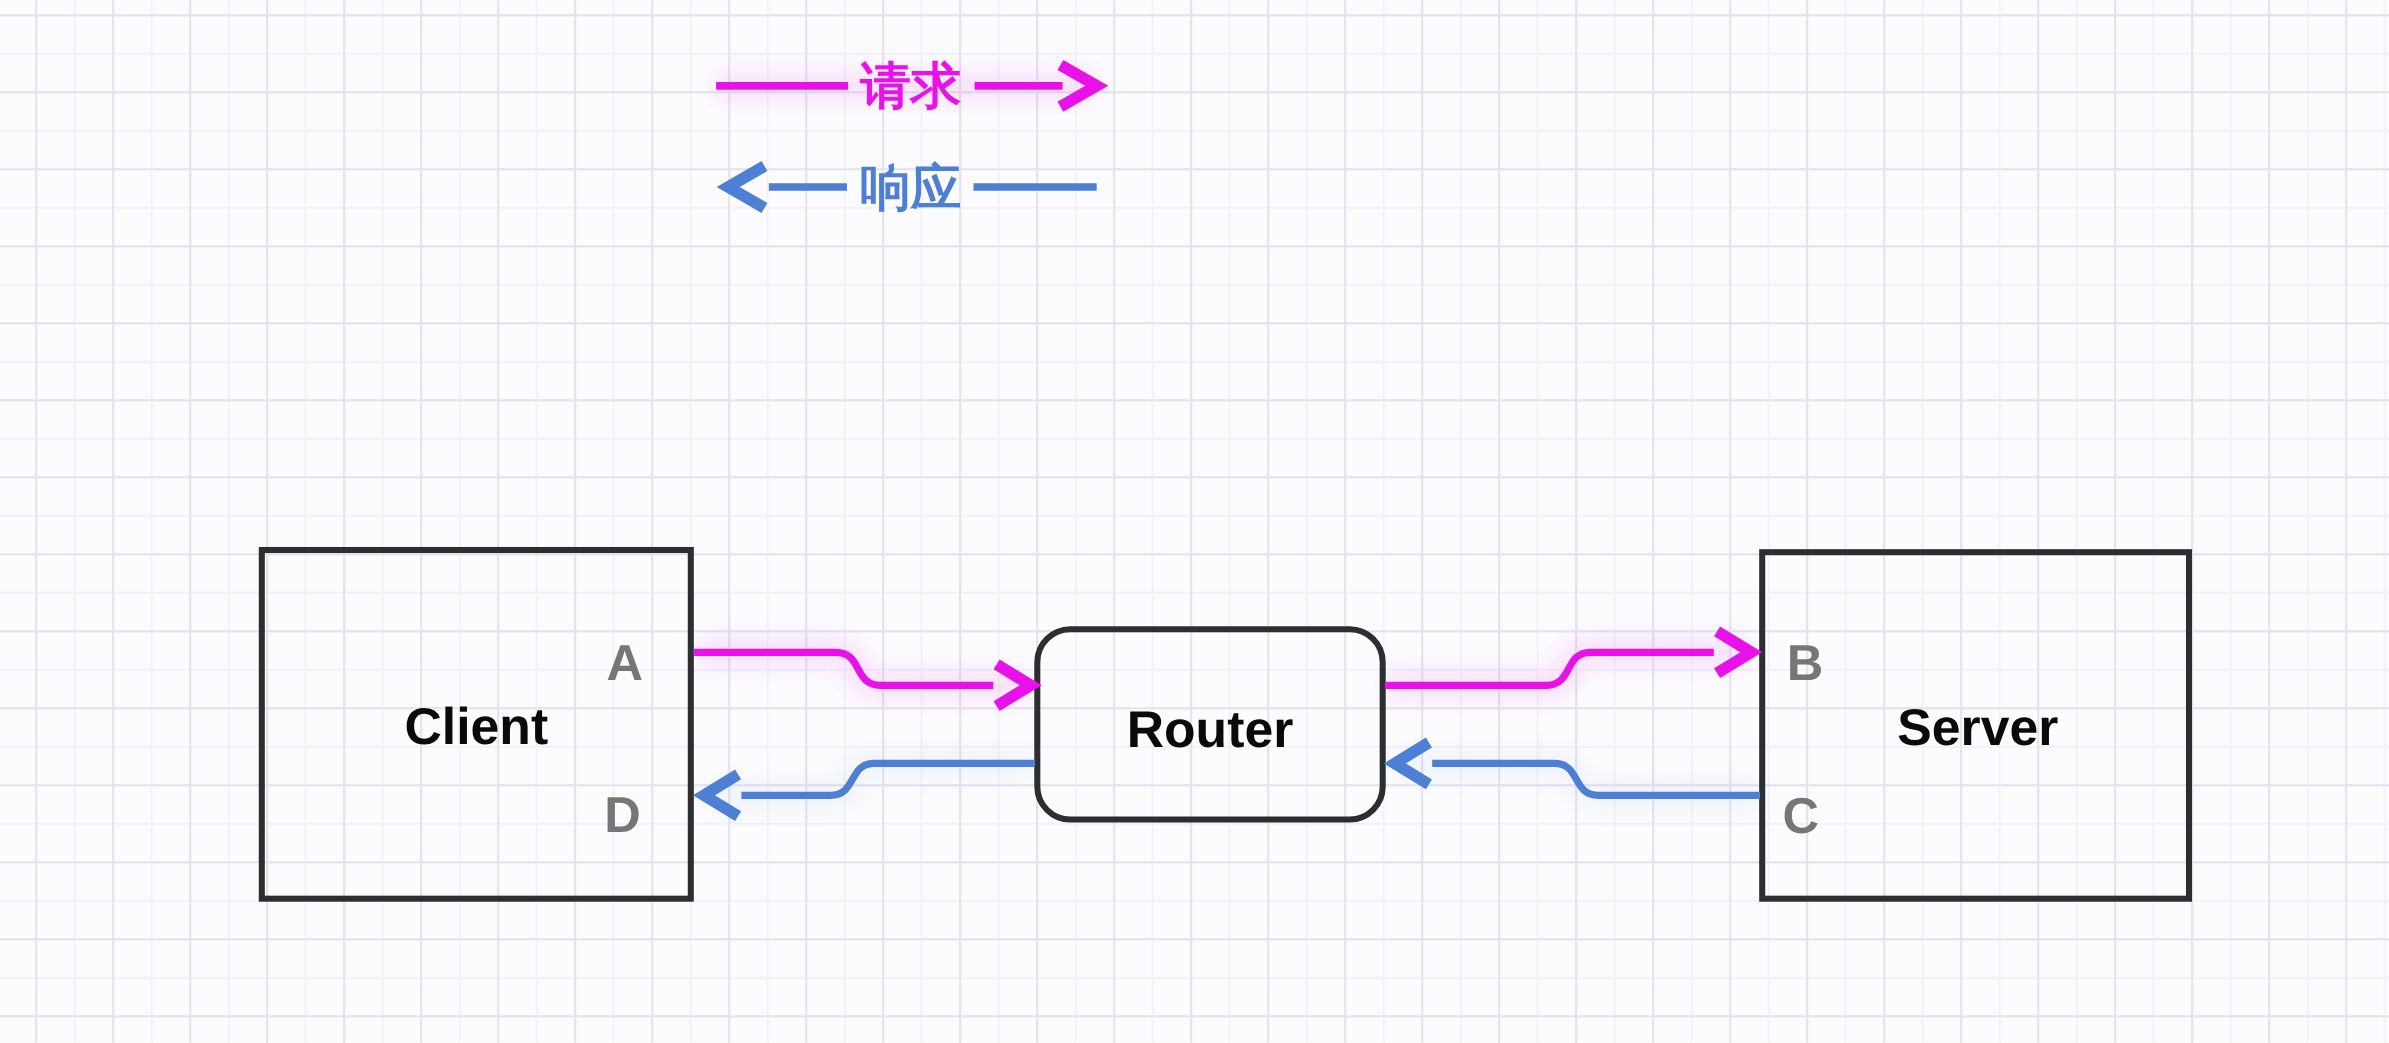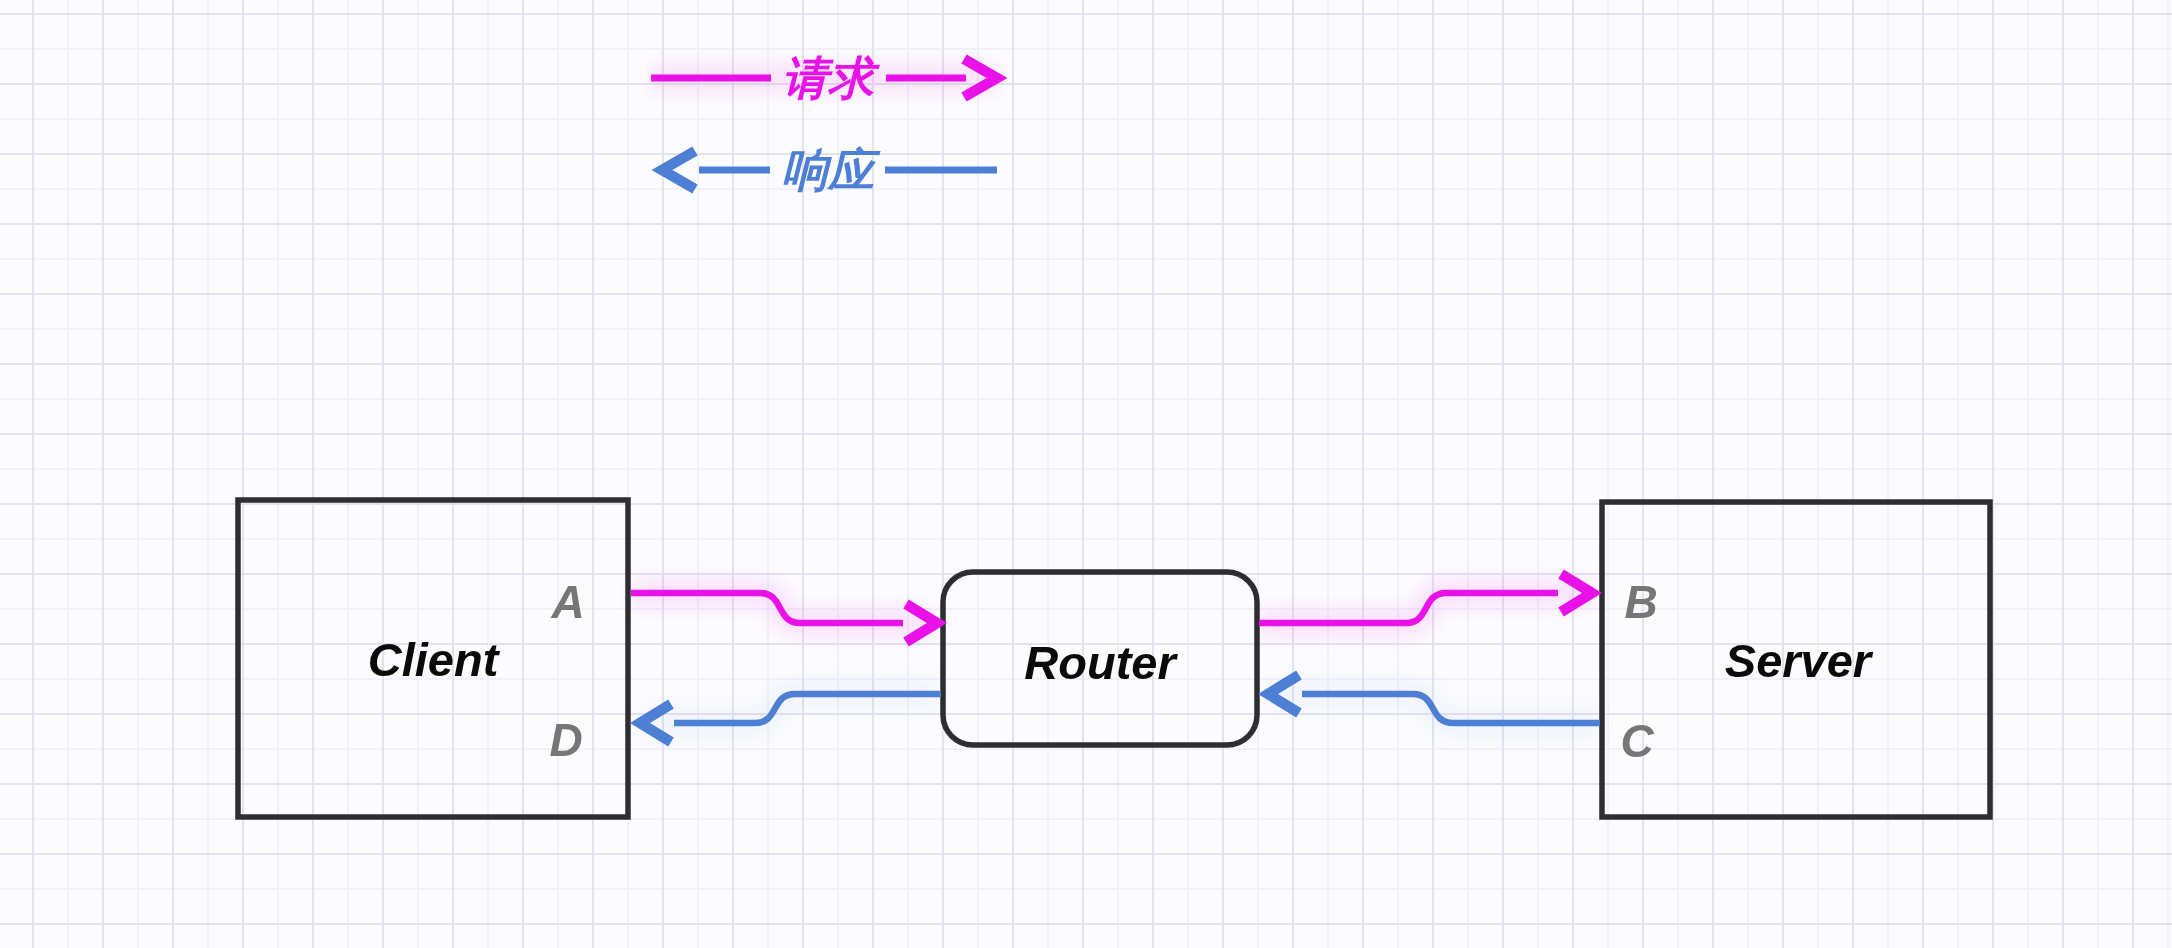--- a/index.html
+++ b/index.html
@@ -12,21 +12,20 @@
     overflow: hidden;
     background-color: #fcfcfe;
     
     background-image:
       linear-gradient(to right, #e3e3f0 2px, transparent 2px),
       linear-gradient(to bottom, #e3e3f0 2px, transparent 2px),
       linear-gradient(to right, #f1f1f9 2px, transparent 2px),
       linear-gradient(to bottom, #f1f1f9 2px, transparent 2px);
     background-size: 70px 70px, 70px 70px, 35px 35px, 35px 35px;
     background-position: 32px 13px, 32px 13px, 32px 13px, 32px 13px;
-    font-style: italic;
   }
 
   svg.diagram { position: absolute; inset: 0; }
 
   .node-rect { fill: none; stroke: #2c2e30; stroke-width: 5.5px; }
 
   .node-label {
     fill: #0a0a0a;
     font-size: 47px;
     font-weight: bold;

